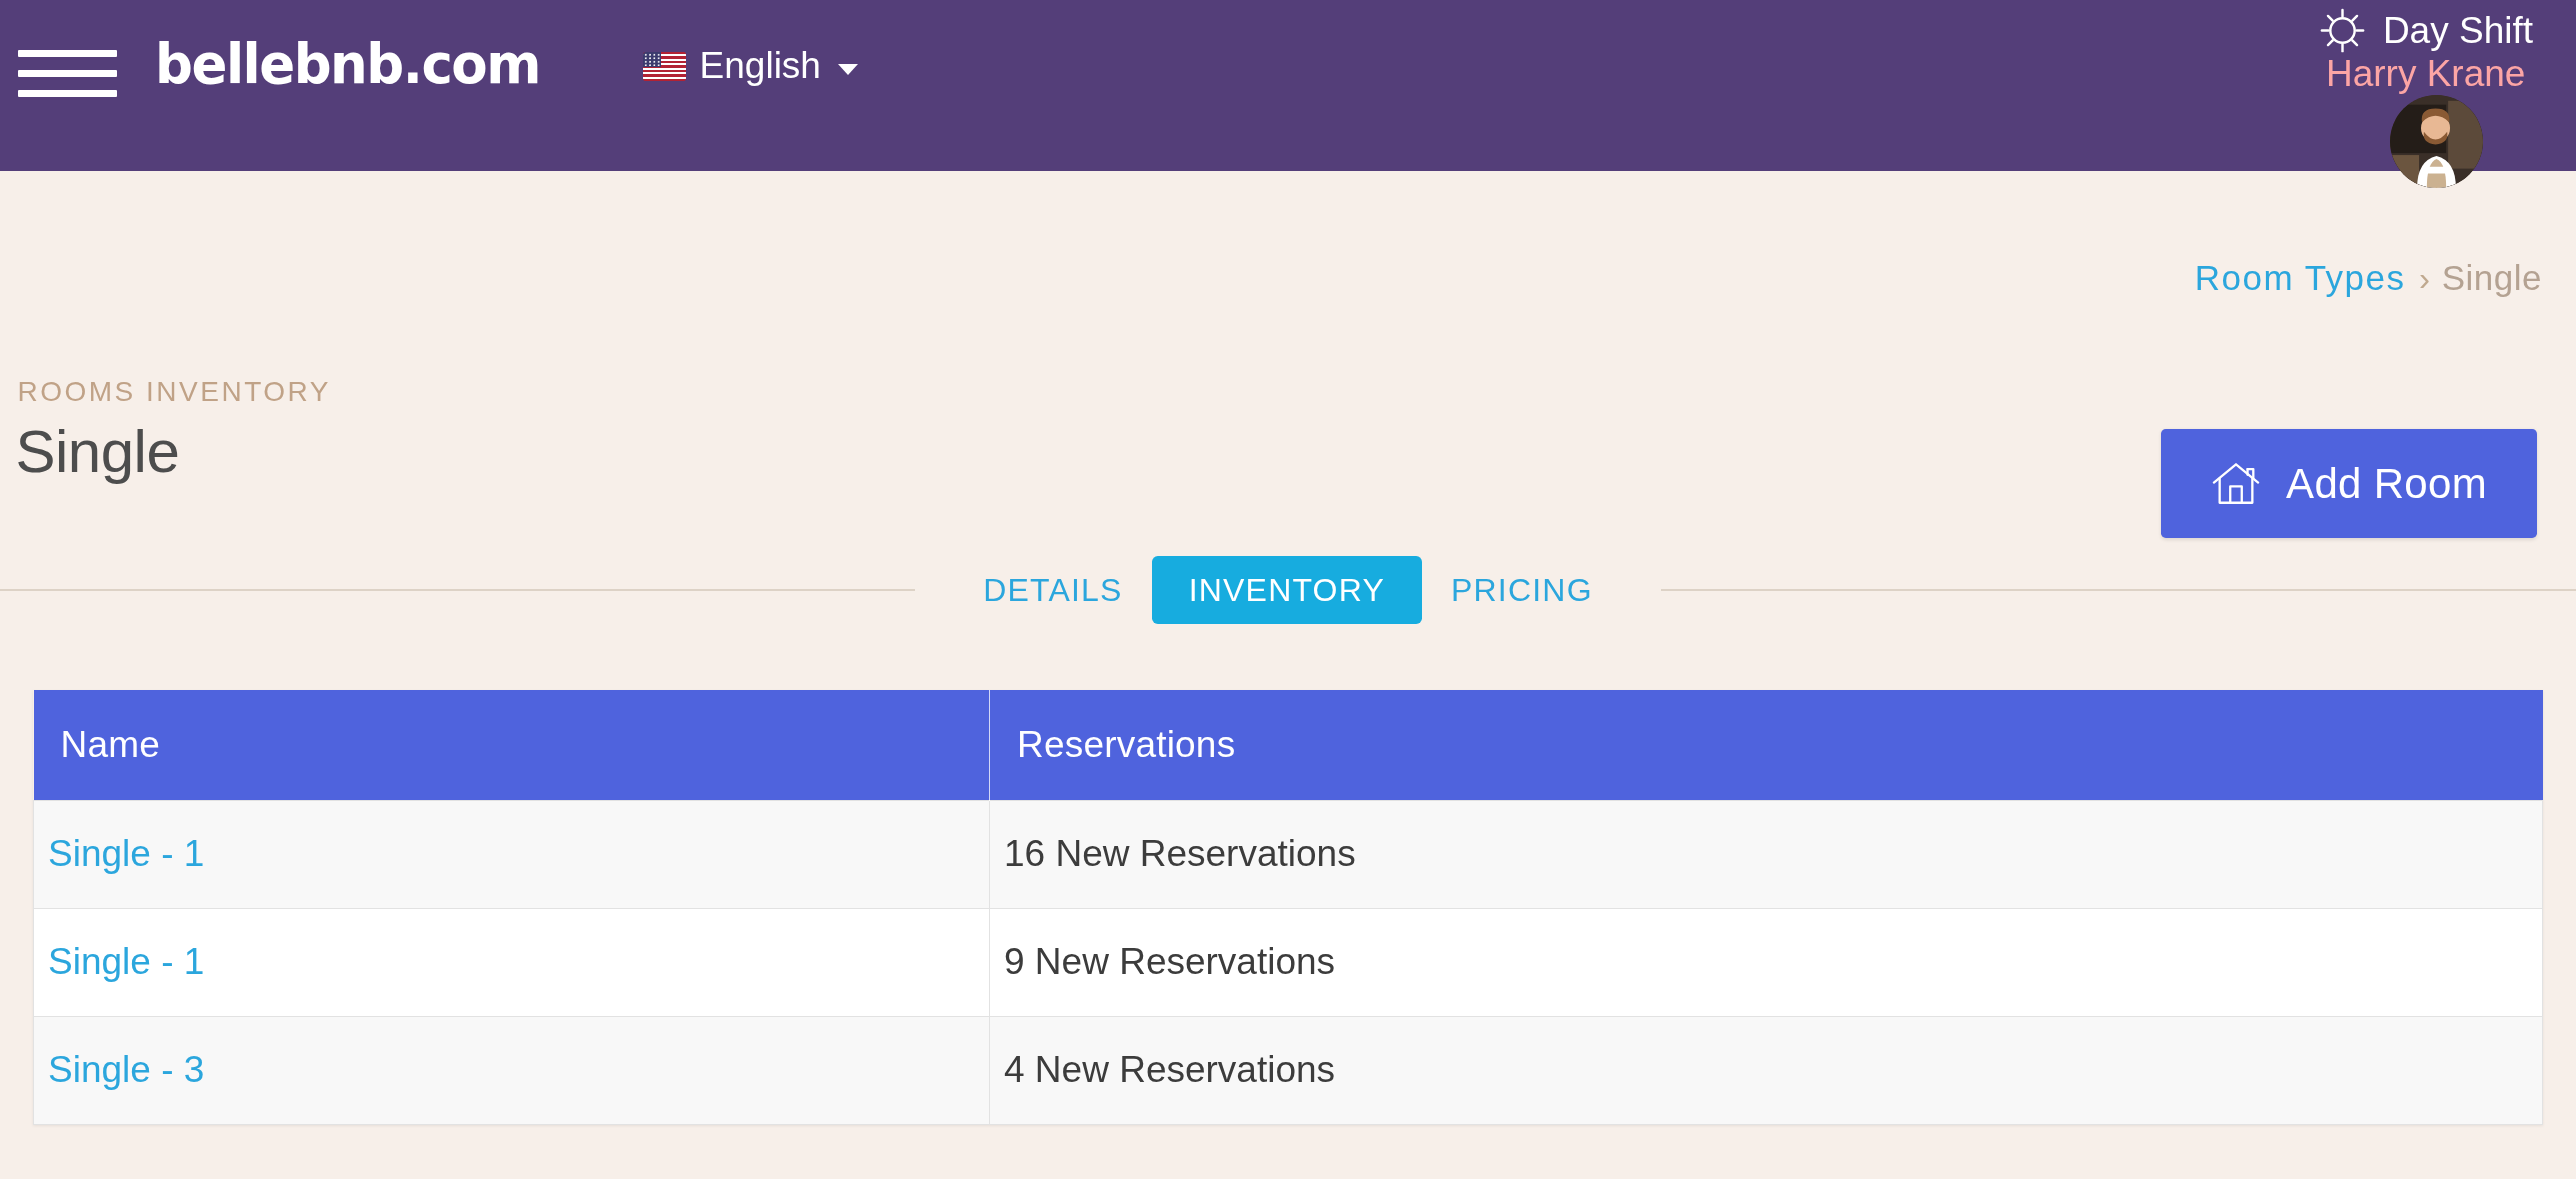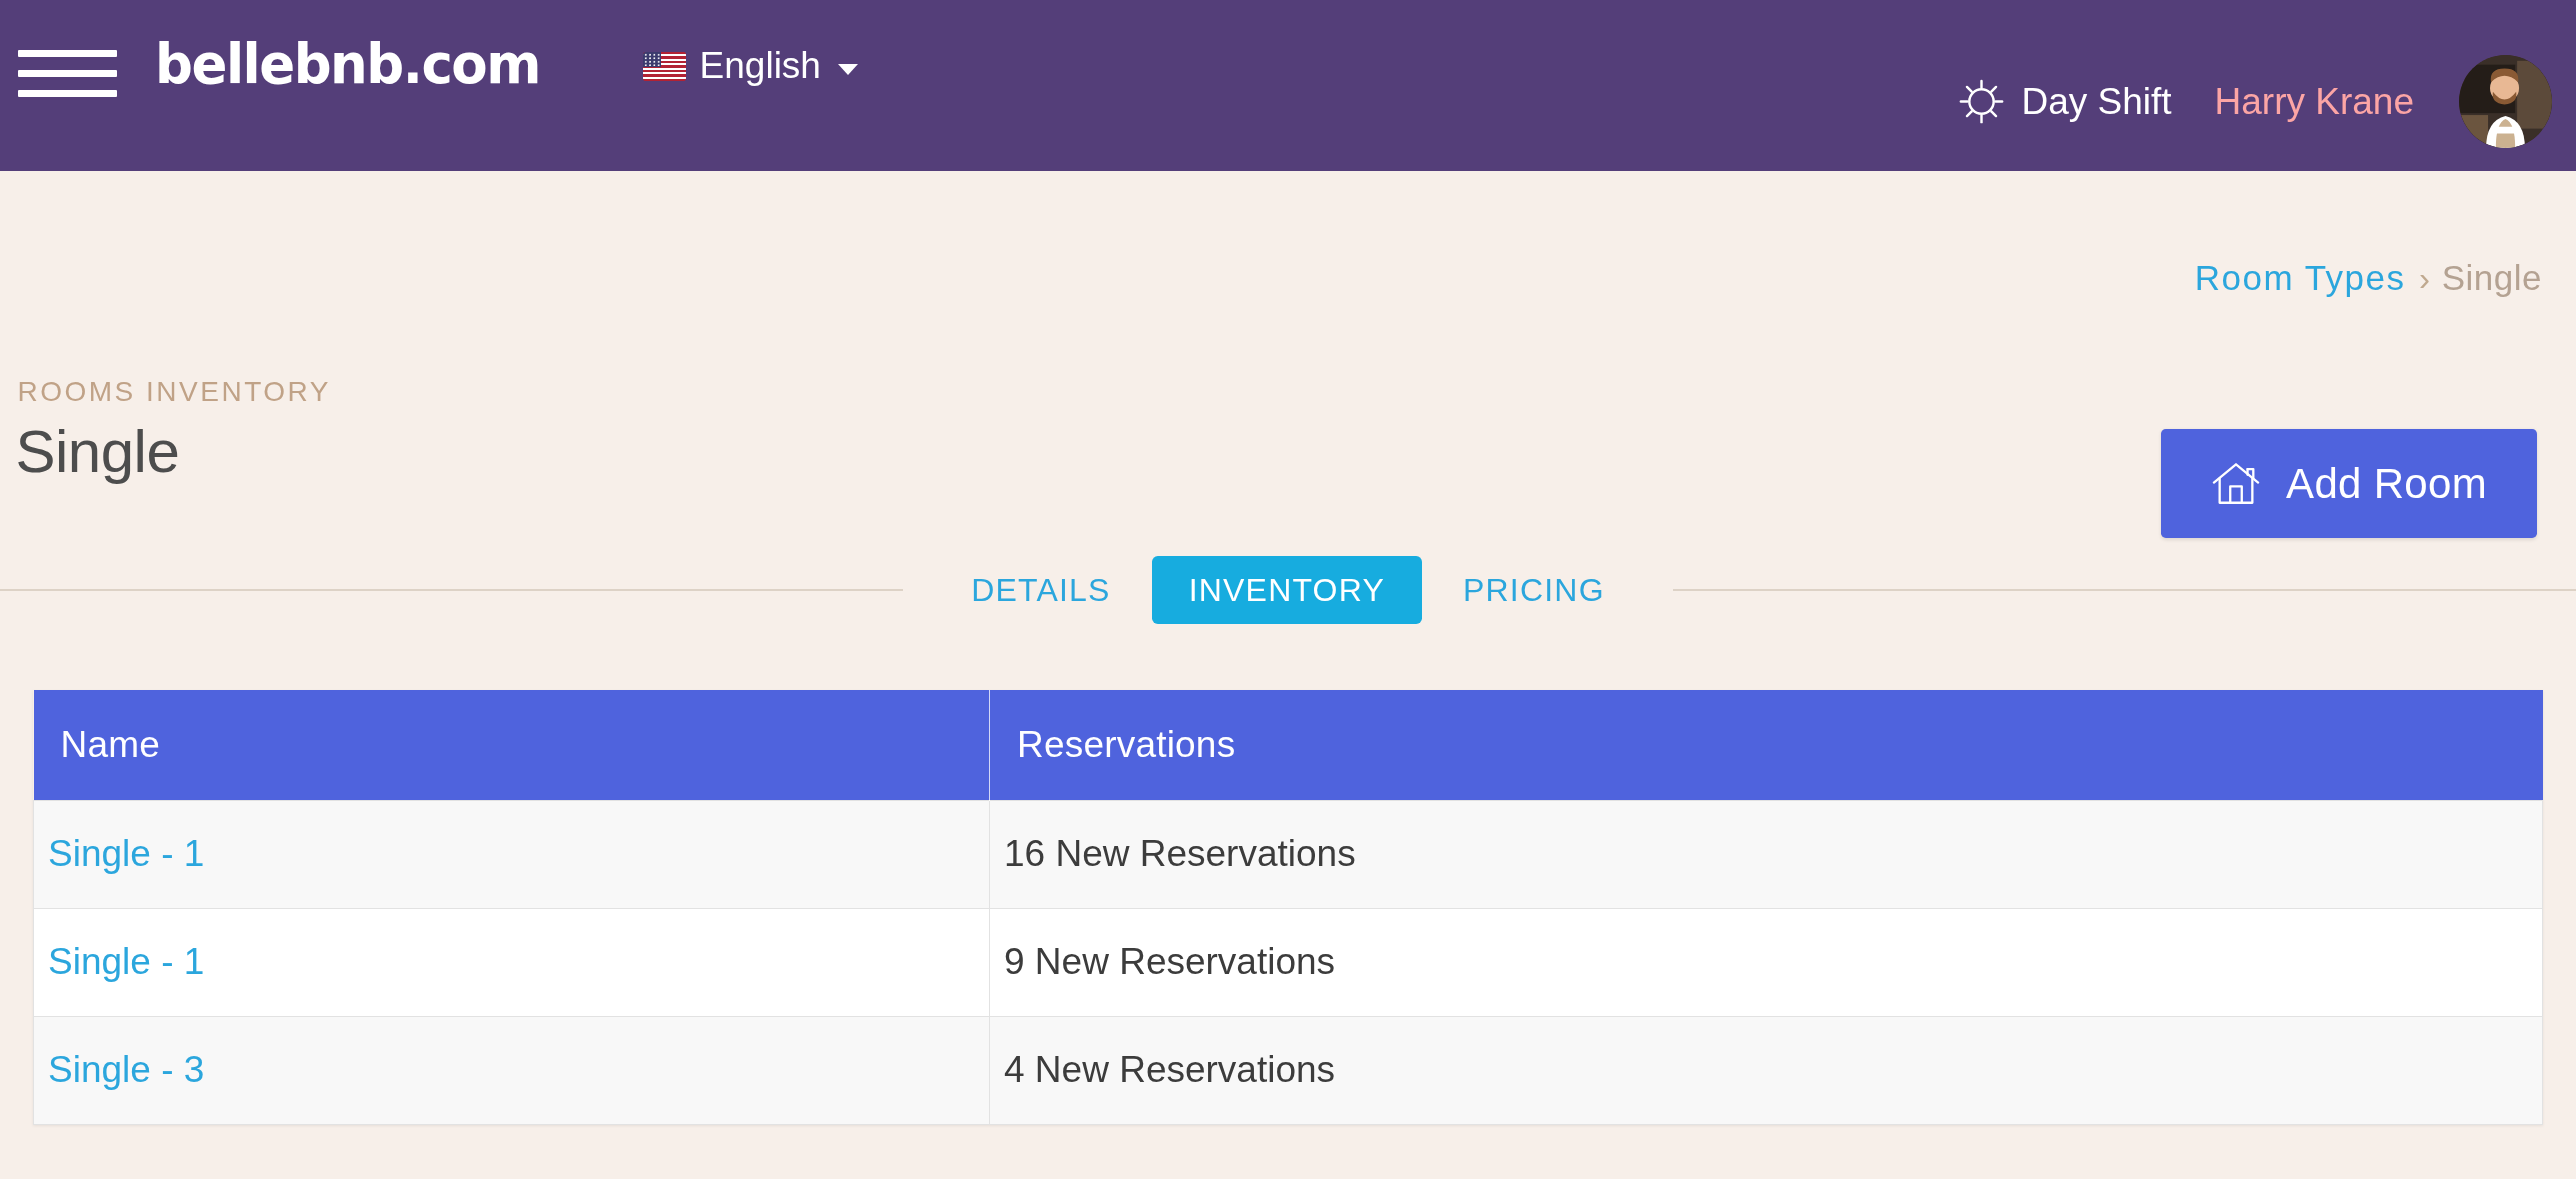--- a/index.html
+++ b/index.html
@@ -110,25 +110,26 @@
     width: 0; height: 0;
     border-left: 10.7px solid transparent;
     border-right: 10.7px solid transparent;
     border-top: 11.6px solid #ffffff;
     margin-left: 3.9px;
     margin-top: 7.8px;
   }
 
   .topright {
     position: absolute;
-    right: 0; top: 16px;
+    right: 0; top: 8px;
     height: 171px;
     display: flex;
     align-items: center;
     gap: 0;
+    flex-direction: column;
   }
 
   .shift {
     display: flex;
     align-items: center;
     gap: 17.5px;
     cursor: pointer;
     margin-right: 43px;
   }
   .sun-icon { width: 45px; height: 45px; display:block; }
@@ -248,21 +249,21 @@
     height: 1.9px;
     background: #ddd2c6;
     flex: 0 0 auto;
   }
   .rule-left  { width: 921px; margin-right: 39px; }
   .rule-right { width: 921px; margin-left: 39px; }
 
   .tabs {
     display: flex;
     align-items: center;
-    gap: 12px;
+    gap: 0;
     flex: 0 0 auto;
   }
   .tab {
     font-size: 32px;
     color: #2ba6dd;
     letter-spacing: 1.2px;
     padding: 15.5px 29px;
     cursor: pointer;
     white-space: nowrap;
     border-radius: 5.8px;

